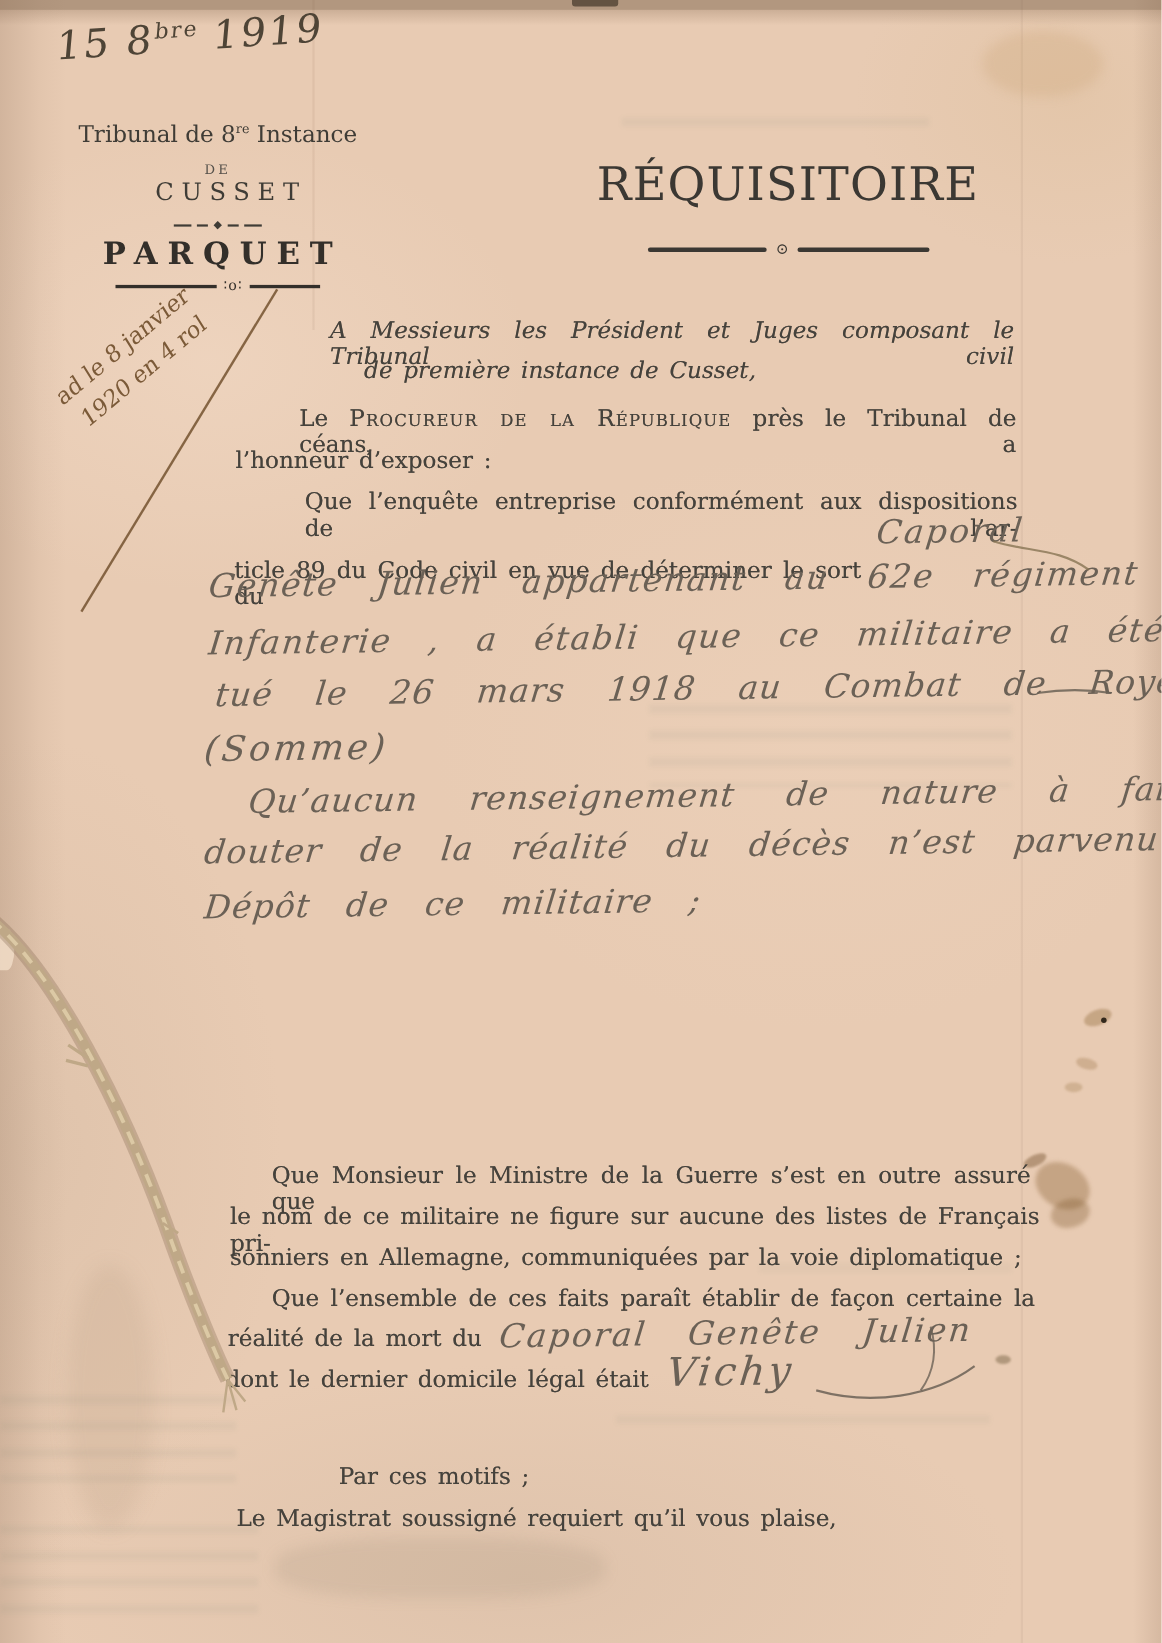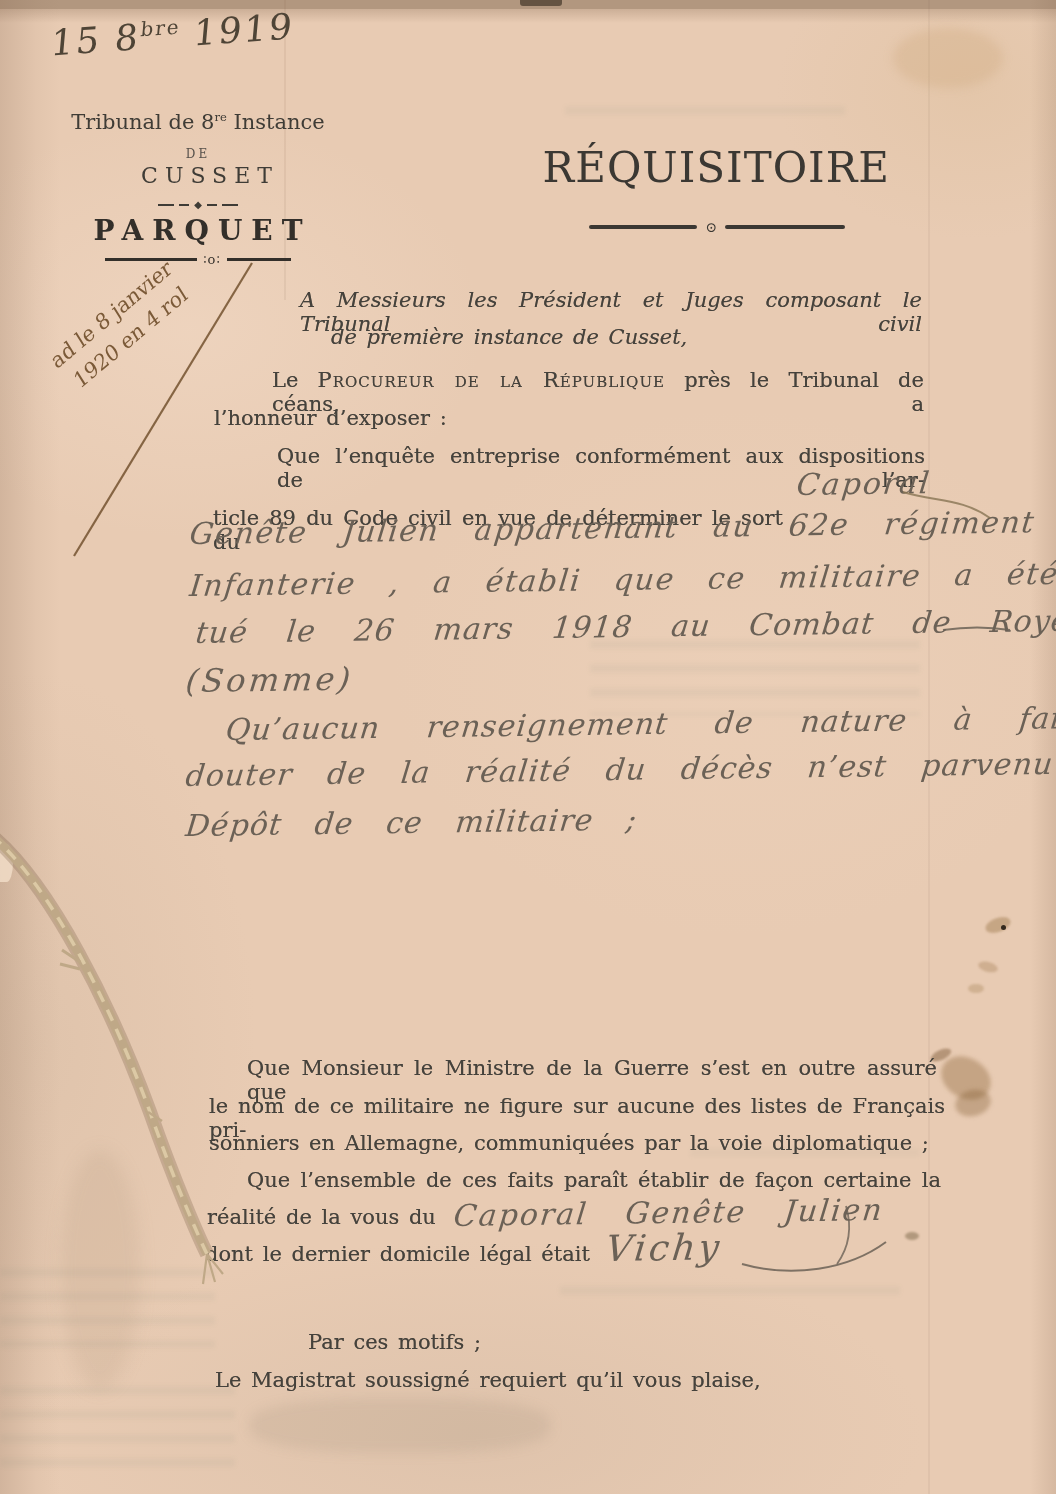--- a/index.html
+++ b/index.html
@@ -152,21 +152,21 @@
   <div class="hw" style="left:184px;top:662px;font-size:32px;letter-spacing:3px;">(Somme)</div>
   <div class="hw" style="left:224px;top:712px;font-size:30px;word-spacing:36px;letter-spacing:1px;">Qu’aucun renseignement de nature à faire</div>
   <div class="hw" style="left:184px;top:758px;font-size:30px;word-spacing:24px;letter-spacing:1px;">douter de la réalité du décès n’est parvenu au</div>
   <div class="hw" style="left:184px;top:808px;font-size:30px;word-spacing:22px;letter-spacing:1px;">Dépôt de ce militaire ;</div>
 
   <div class="printed just" style="left:247px;top:1056px;width:690px;">Que Monsieur le Ministre de la Guerre s’est en outre assuré que</div>
   <div class="printed just" style="left:209px;top:1094px;width:736px;">le nom de ce militaire ne figure sur aucune des listes de Français pri-</div>
   <div class="printed" style="left:209px;top:1131px;">sonniers en Allemagne, communiquées par la voie diplomatique ;</div>
 
   <div class="printed just" style="left:247px;top:1168px;width:694px;">Que l’ensemble de ces faits paraît établir de façon certaine la</div>
-  <div class="printed" style="left:207px;top:1205px;">réalité de la vous du</div>
+  <div class="printed" style="left:207px;top:1205px;">réalité de la mort du</div>
   <div class="hw" style="left:452px;top:1198px;font-size:30px;word-spacing:26px;letter-spacing:2px;">Caporal Genête Julien</div>
   <div class="printed" style="left:205px;top:1242px;">dont le dernier domicile légal était</div>
   <div class="hw" style="left:604px;top:1228px;font-size:36px;letter-spacing:3px;">Vichy</div>
 
   <div class="printed" style="left:308px;top:1330px;">Par ces motifs ;</div>
   <div class="printed" style="left:215px;top:1368px;">Le Magistrat soussigné requiert qu’il vous plaise,</div>
 
   <svg class="overlay" width="1056" height="1494" viewBox="0 0 1056 1494">
 
     <path d="M252 263 L74 556" stroke="#7a5936" stroke-width="2.2" fill="none" opacity="0.9"></path>

